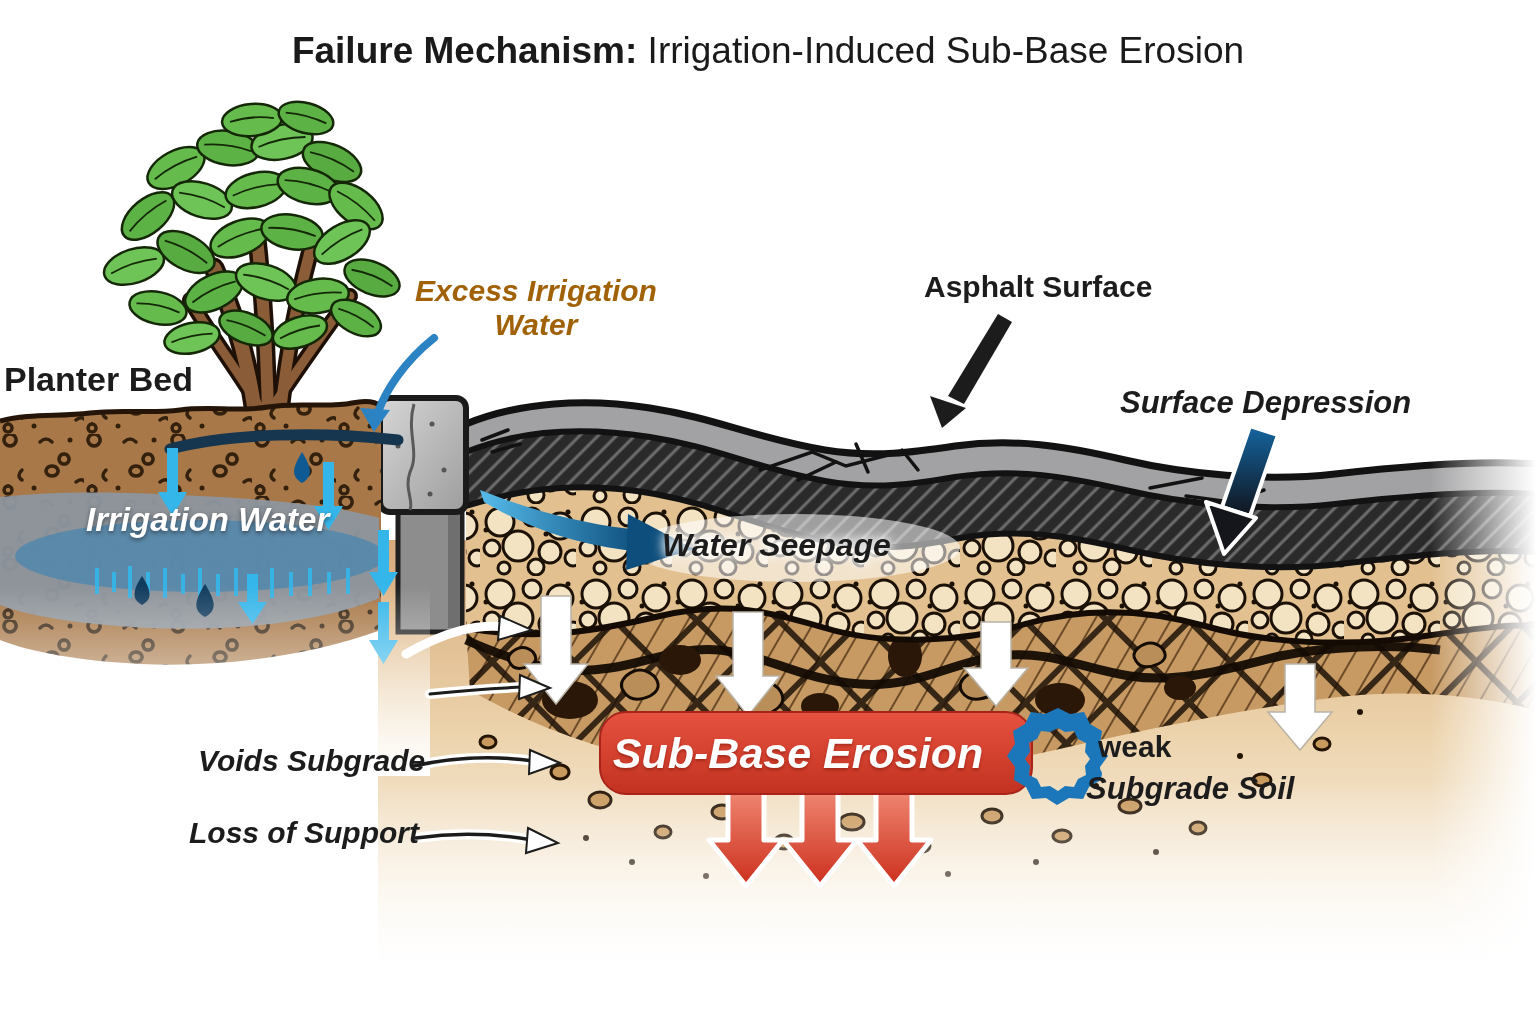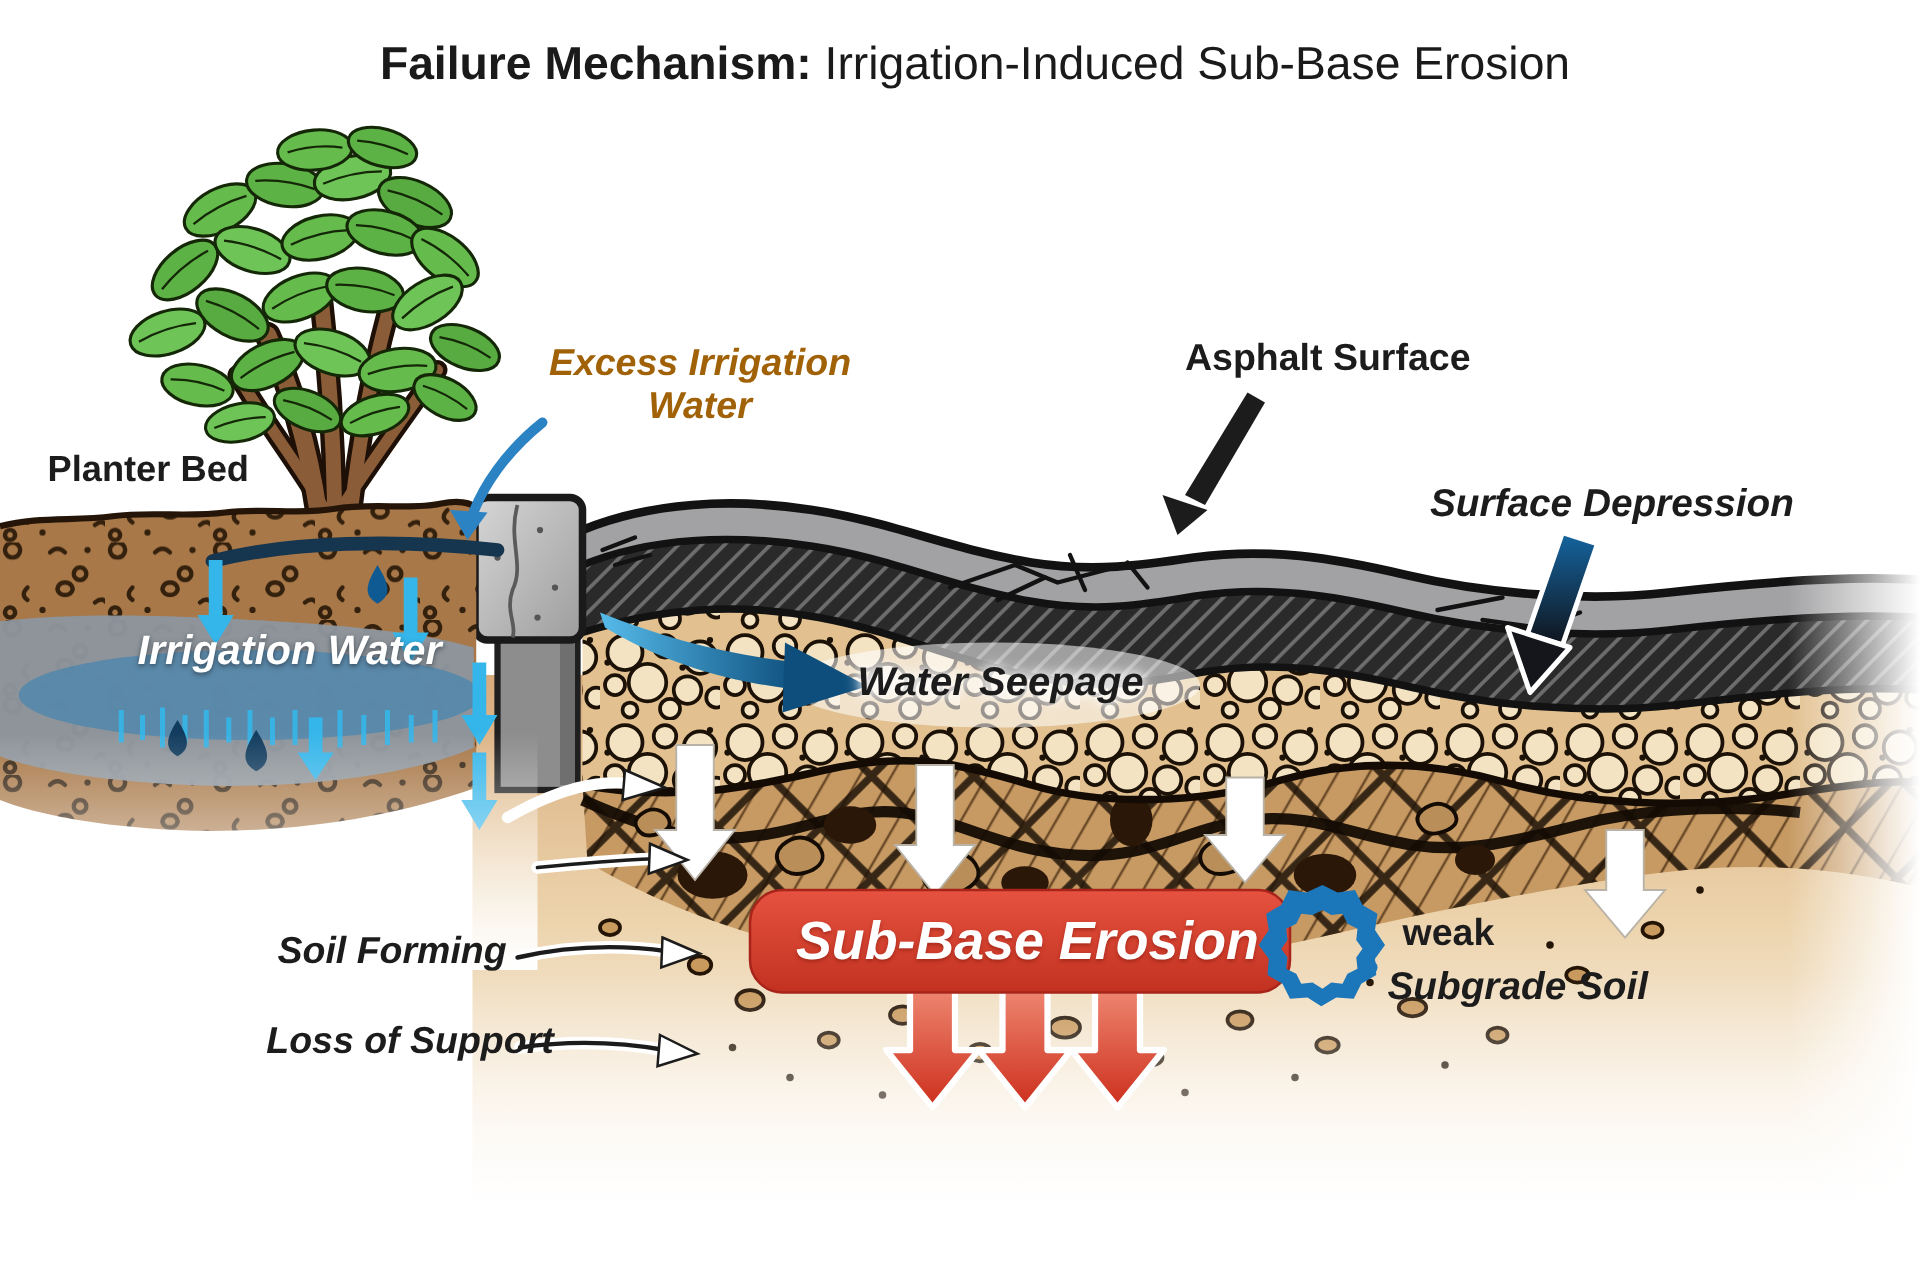--- a/index.html
+++ b/index.html
@@ -1,23 +1,23 @@
 <!DOCTYPE html>
 <html><head>
 <meta charset="utf-8">
 <style>
   html,body{margin:0;padding:0;background:#ffffff;}
   #stage{position:relative;width:1536px;height:1024px;background:#ffffff;overflow:hidden;
          font-family:"Liberation Sans",sans-serif;}
   #scene{position:absolute;left:0;top:0;}
-  .lbl{position:absolute;color:#1c1c1c;white-space:nowrap;line-height:1.12;padding-left:24px;}
+  .lbl{position:absolute;color:#1c1c1c;white-space:nowrap;line-height:1.12;}
   .it{font-style:italic;font-weight:700;}
   #title{left:0;right:0;top:30px;text-align:center;font-size:37px;color:#1a1a1a;}
   #title .b{font-weight:800;}
-  #lbl-planter{left:14px;top:360px;font-size:29px;font-weight:600;}
+  #lbl-planter{left:4px;top:360px;font-size:34px;font-weight:600;}
   #lbl-excess{left:398px;top:274px;width:276px;text-align:center;font-size:30px;
               color:#a16207;white-space:normal;}
   #lbl-asphalt{left:924px;top:270px;font-size:30px;font-weight:600;}
   #lbl-depress{left:1120px;top:386px;font-size:31px;}
   #lbl-irrig{left:86px;top:502px;font-size:33px;color:#ffffff;
              text-shadow:0 2px 4px rgba(30,40,50,.65);}
   #lbl-seep{left:662px;top:528px;font-size:32px;text-shadow:0 0 8px #fff,0 0 14px #fff;}
   #lbl-fines{left:116px;top:672px;font-size:30px;}
   #lbl-voids{left:198px;top:744px;font-size:30px;}
   #lbl-loss{left:189px;top:816px;font-size:30px;}
@@ -433,18 +433,18 @@
 </svg>
 
   <div id="title" class="lbl"><span class="b">Failure Mechanism:</span><span> Irrigation-Induced Sub-Base Erosion</span></div>
 
   <div id="lbl-planter" class="lbl">Planter Bed</div>
   <div id="lbl-excess" class="lbl it">Excess Irrigation Water</div>
   <div id="lbl-asphalt" class="lbl">Asphalt Surface</div>
   <div id="lbl-depress" class="lbl it">Surface Depression</div>
   <div id="lbl-seep" class="lbl it">Water Seepage</div>
   <div id="lbl-irrig" class="lbl it">Irrigation Water</div>
-  <div id="lbl-voids" class="lbl it">Soil Forming</div>
+  <div id="lbl-voids" class="lbl it">Voids Subgrade</div>
   <div id="lbl-loss" class="lbl it">Loss of Support</div>
   <div id="banner-text" class="lbl it">Sub-Base Erosion</div>
   <div id="lbl-weak" class="lbl">weak</div>
   <div id="lbl-subgrade" class="lbl it">Subgrade Soil</div>
 </div>
 
 </body></html>

